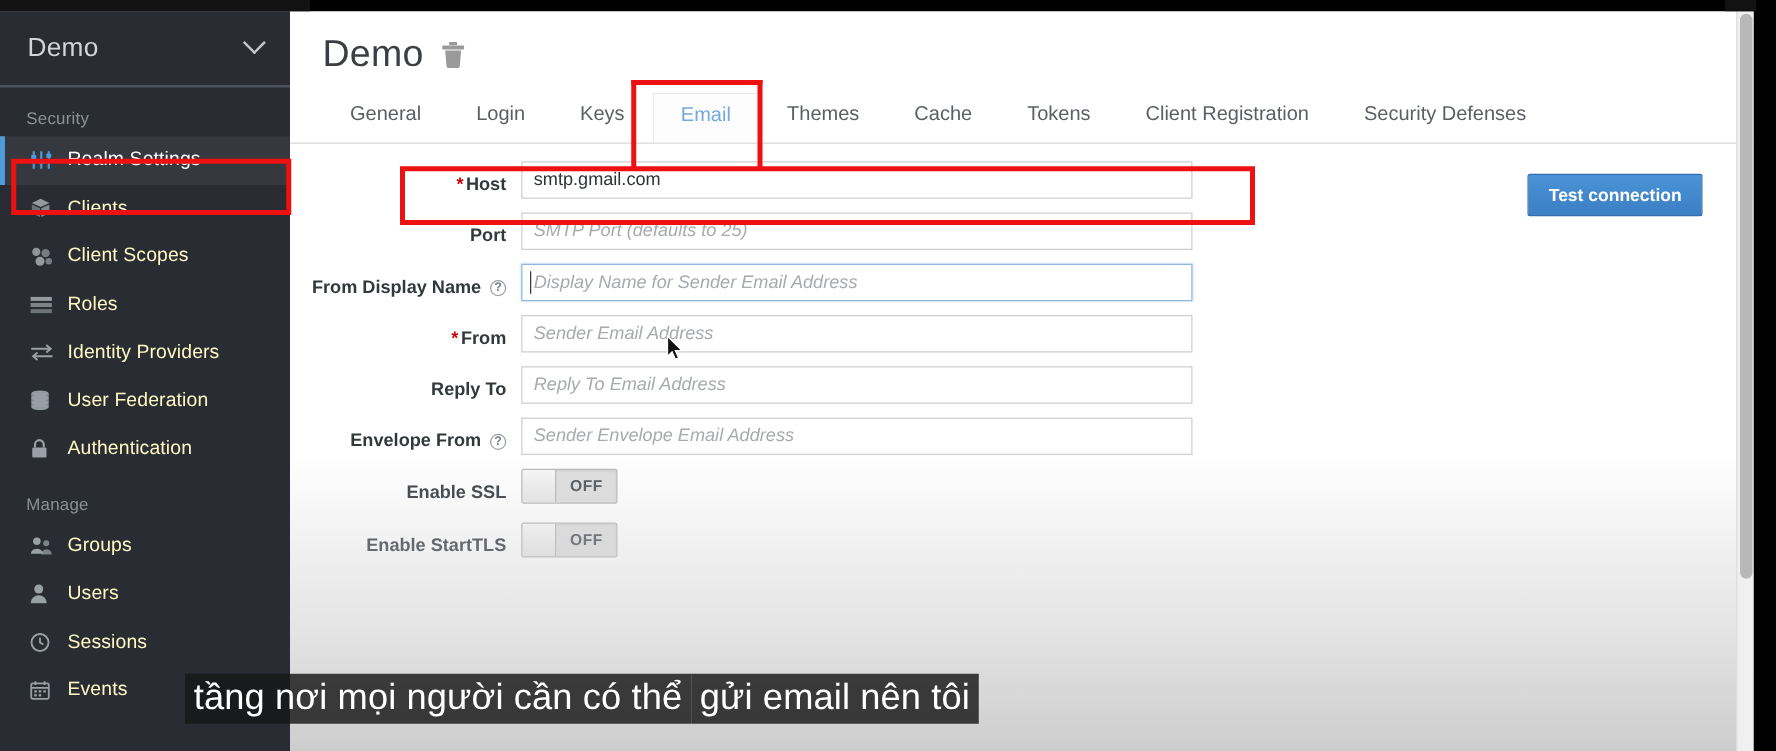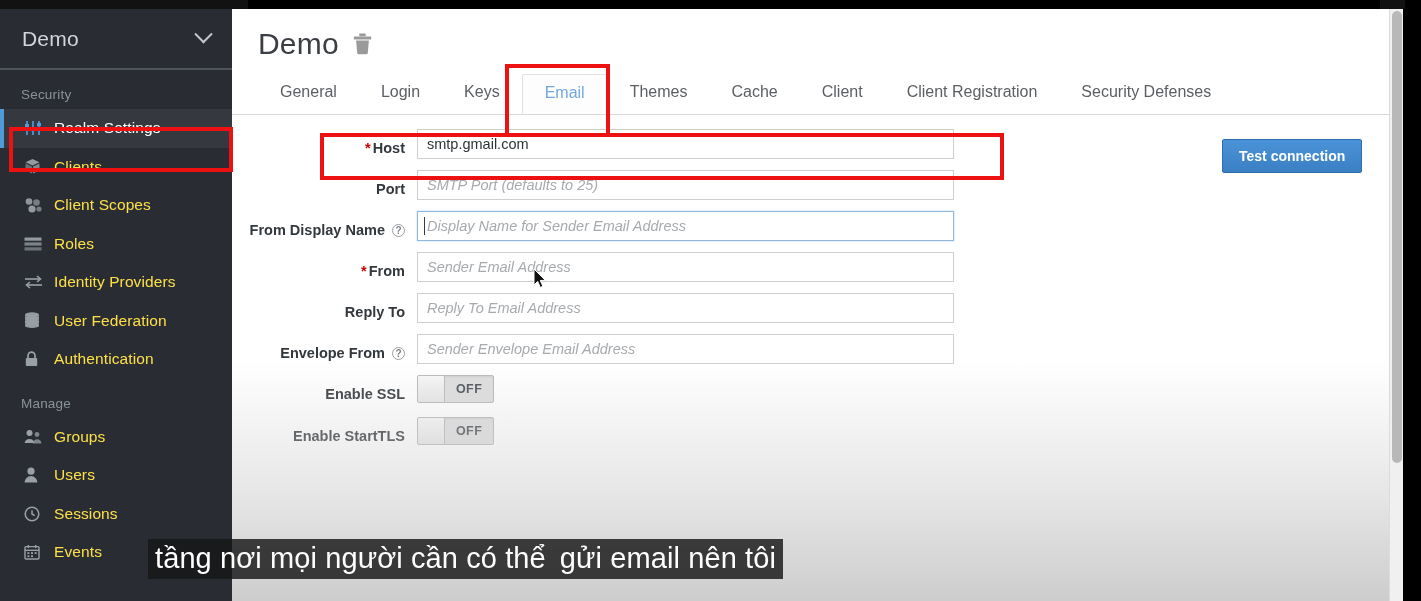--- a/index.html
+++ b/index.html
@@ -90,21 +90,21 @@
     display: flex; align-items: center;
     padding-left: 24px;
     cursor: pointer;
   }
   .nav-item .nav-ico {
     width: 30px; flex: 0 0 30px;
     display: flex; align-items: center; justify-content: flex-start;
     color: #9aa0a8;
   }
   .nav-item .nav-label {
-    color: #fde047;
+    color: #fef9c3;
     font-size: 15.5px;
     letter-spacing: .1px;
   }
   .nav-item.active {
     background: #35393f;
   }
   .nav-item.active .nav-ico { color: #4f9bd9; }
   .nav-item.active .nav-label { color: #ffffff; }
   .nav-item.active::before {
     content: "";
@@ -487,21 +487,21 @@
       </span>
     </div>
 
     <div class="tabs">
       <div class="tab">General</div>
       <div class="tab">Login</div>
       <div class="tab">Keys</div>
       <div class="tab active">Email</div>
       <div class="tab">Themes</div>
       <div class="tab">Cache</div>
-      <div class="tab">Client</div>
+      <div class="tab">Tokens</div>
       <div class="tab">Client Registration</div>
       <div class="tab">Security Defenses</div>
     </div>
 
     <div class="form">
 
       <div class="frow">
         <div class="flabel"><span class="req">*</span><span>Host</span></div>
         <div class="fctrl">
           <input class="finput" type="text" value="smtp.gmail.com" style="">

